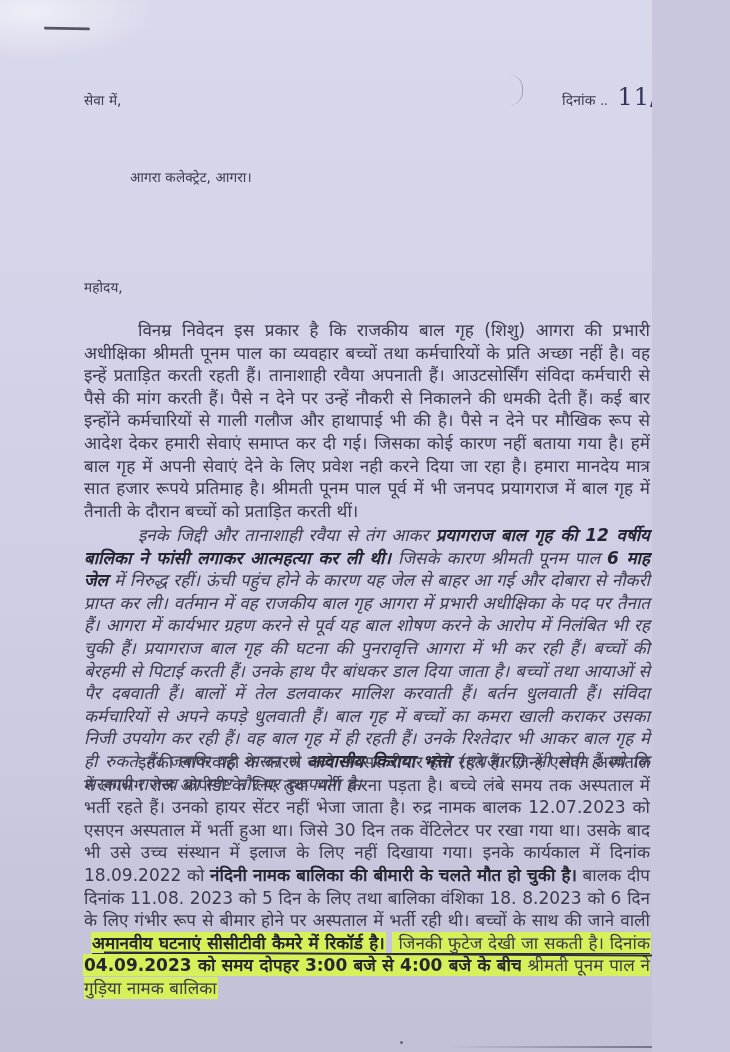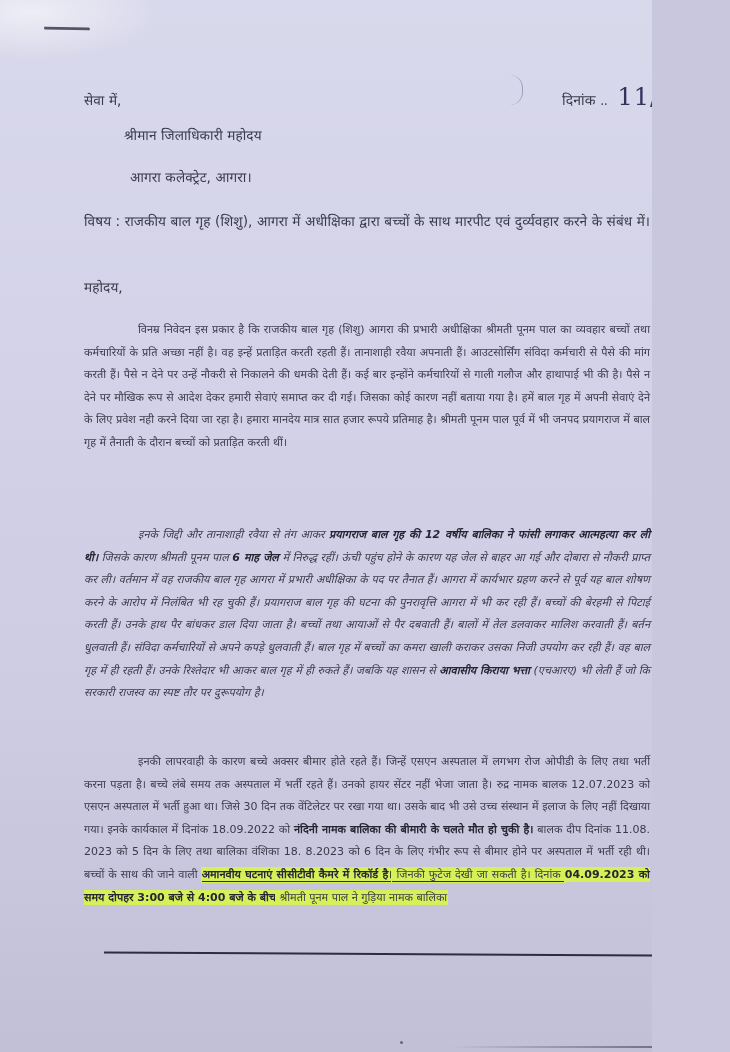--- a/index.html
+++ b/index.html
@@ -28,25 +28,25 @@
   }
   .txt { position: absolute; font-size: 13.6px; line-height: 22.6px; white-space: nowrap; letter-spacing: 0.1px; }
   .sal { left: 84px; top: 89px; }
   .date { left: 562px; top: 86px; font-size: 14px; }
   .date-hand { font-family: "DejaVu Serif", serif; font-size: 24px; color: #33335a; letter-spacing: 1px; margin-left: 6px; }
   .date-dots { color: #555; letter-spacing: -1px; }
   .addr1 { left: 124px; top: 124px; }
   .addr2 { left: 130px; top: 166px; }
   .subj { left: 84px; top: 210px; width: 600px; white-space: normal; }
   .greet { left: 84px; top: 276px; }
-  .para { position: absolute; left: 84px; width: 566px; font-size: 11px; line-height: 22.6px; text-align: justify; }
+  .para { position: absolute; left: 84px; width: 566px; font-size: 17px; line-height: 22.6px; text-align: justify; }
   .para .indent { display: inline-block; width: 54px; }
   .b { font-weight: bold; color: #262633; }
   .hl { background: #d6f05a; box-shadow: 0 0 0 1px #d6f05a; }
-  .ul { border-bottom: 1.5px solid #2c2c44; }
+  .ul { border-bottom: 1.5px solid #2c2c44; margin-left: 8px; }
   .p1 { top: 319px; }
   .p2 { top: 524px; font-style: italic; }
   .p3 { top: 751px; }
   .bottom-line {
     position: absolute; left: 450px; top: 1046px; width: 280px; height: 2px;
     background: linear-gradient(90deg, rgba(80,80,100,0), #55556a);
   }
   .speck { position: absolute; left: 400px; top: 1041px; width: 3px; height: 3px; background: #66667a; border-radius: 50%; }
   .underline-extra {
     position: absolute; left: 104px; top: 953px; width: 548px; height: 1.5px;
@@ -62,24 +62,22 @@
   <div class="fold-mark"></div>
 
   <div class="txt sal">सेवा में,</div>
 
   <div class="txt date">
     <span>दिनांक</span>
     <span class="date-dots">..</span>
     <span class="date-hand">11/9/23</span>
   </div>
 
-  <div class="txt addr1">श्रीमान जिलाधिकारी महोदय</div>
   <div class="txt addr2">आगरा कलेक्ट्रेट, आगरा।</div>
 
-  <div class="txt subj">विषय : राजकीय बाल गृह (शिशु), आगरा में अधीक्षिका द्वारा बच्चों के साथ मारपीट एवं दुर्व्यवहार करने के संबंध में।</div>
 
   <div class="txt greet">महोदय,</div>
 
   <div class="para p1">
     <span class="indent"></span><span>विनम्र निवेदन इस प्रकार है कि राजकीय बाल गृह (शिशु) आगरा की प्रभारी अधीक्षिका श्रीमती पूनम पाल का व्यवहार बच्चों तथा कर्मचारियों के प्रति अच्छा नहीं है। वह इन्हें प्रताड़ित करती रहती हैं। तानाशाही रवैया अपनाती हैं। आउटसोर्सिंग संविदा कर्मचारी से पैसे की मांग करती हैं। पैसे न देने पर उन्हें नौकरी से निकालने की धमकी देती हैं। कई बार इन्होंने कर्मचारियों से गाली गलौज और हाथापाई भी की है। पैसे न देने पर मौखिक रूप से आदेश देकर हमारी सेवाएं समाप्त कर दी गई। जिसका कोई कारण नहीं बताया गया है। हमें बाल गृह में अपनी सेवाएं देने के लिए प्रवेश नही करने दिया जा रहा है। हमारा मानदेय मात्र सात हजार रूपये प्रतिमाह है। श्रीमती पूनम पाल पूर्व में भी जनपद प्रयागराज में बाल गृह में तैनाती के दौरान बच्चों को प्रताड़ित करती थीं।</span>
   </div>
 
   <div class="para p2">
     <span class="indent"></span><span>इनके जिद्दी और तानाशाही रवैया से तंग आकर </span><span class="b">प्रयागराज बाल गृह की 12 वर्षीय बालिका ने फांसी लगाकर आत्महत्या कर ली थी।</span><span> जिसके कारण श्रीमती पूनम पाल </span><span class="b">6 माह जेल</span><span> में निरुद्ध रहीं। ऊंची पहुंच होने के कारण यह जेल से बाहर आ गई और दोबारा से नौकरी प्राप्त कर ली। वर्तमान में वह राजकीय बाल गृह आगरा में प्रभारी अधीक्षिका के पद पर तैनात हैं। आगरा में कार्यभार ग्रहण करने से पूर्व यह बाल शोषण करने के आरोप में निलंबित भी रह चुकी हैं। प्रयागराज बाल गृह की घटना की पुनरावृत्ति आगरा में भी कर रही हैं। बच्चों की बेरहमी से पिटाई करती हैं। उनके हाथ पैर बांधकर डाल दिया जाता है। बच्चों तथा आयाओं से पैर दबवाती हैं। बालों में तेल डलवाकर मालिश करवाती हैं। बर्तन धुलवाती हैं। संविदा कर्मचारियों से अपने कपड़े धुलवाती हैं। बाल गृह में बच्चों का कमरा खाली कराकर उसका निजी उपयोग कर रही हैं। वह बाल गृह में ही रहती हैं। उनके रिश्तेदार भी आकर बाल गृह में ही रुकते हैं। जबकि यह शासन से </span><span class="b">आवासीय किराया भत्ता</span><span> (एचआरए) भी लेती हैं जो कि सरकारी राजस्व का स्पष्ट तौर पर दुरूपयोग है।</span>
   </div>

